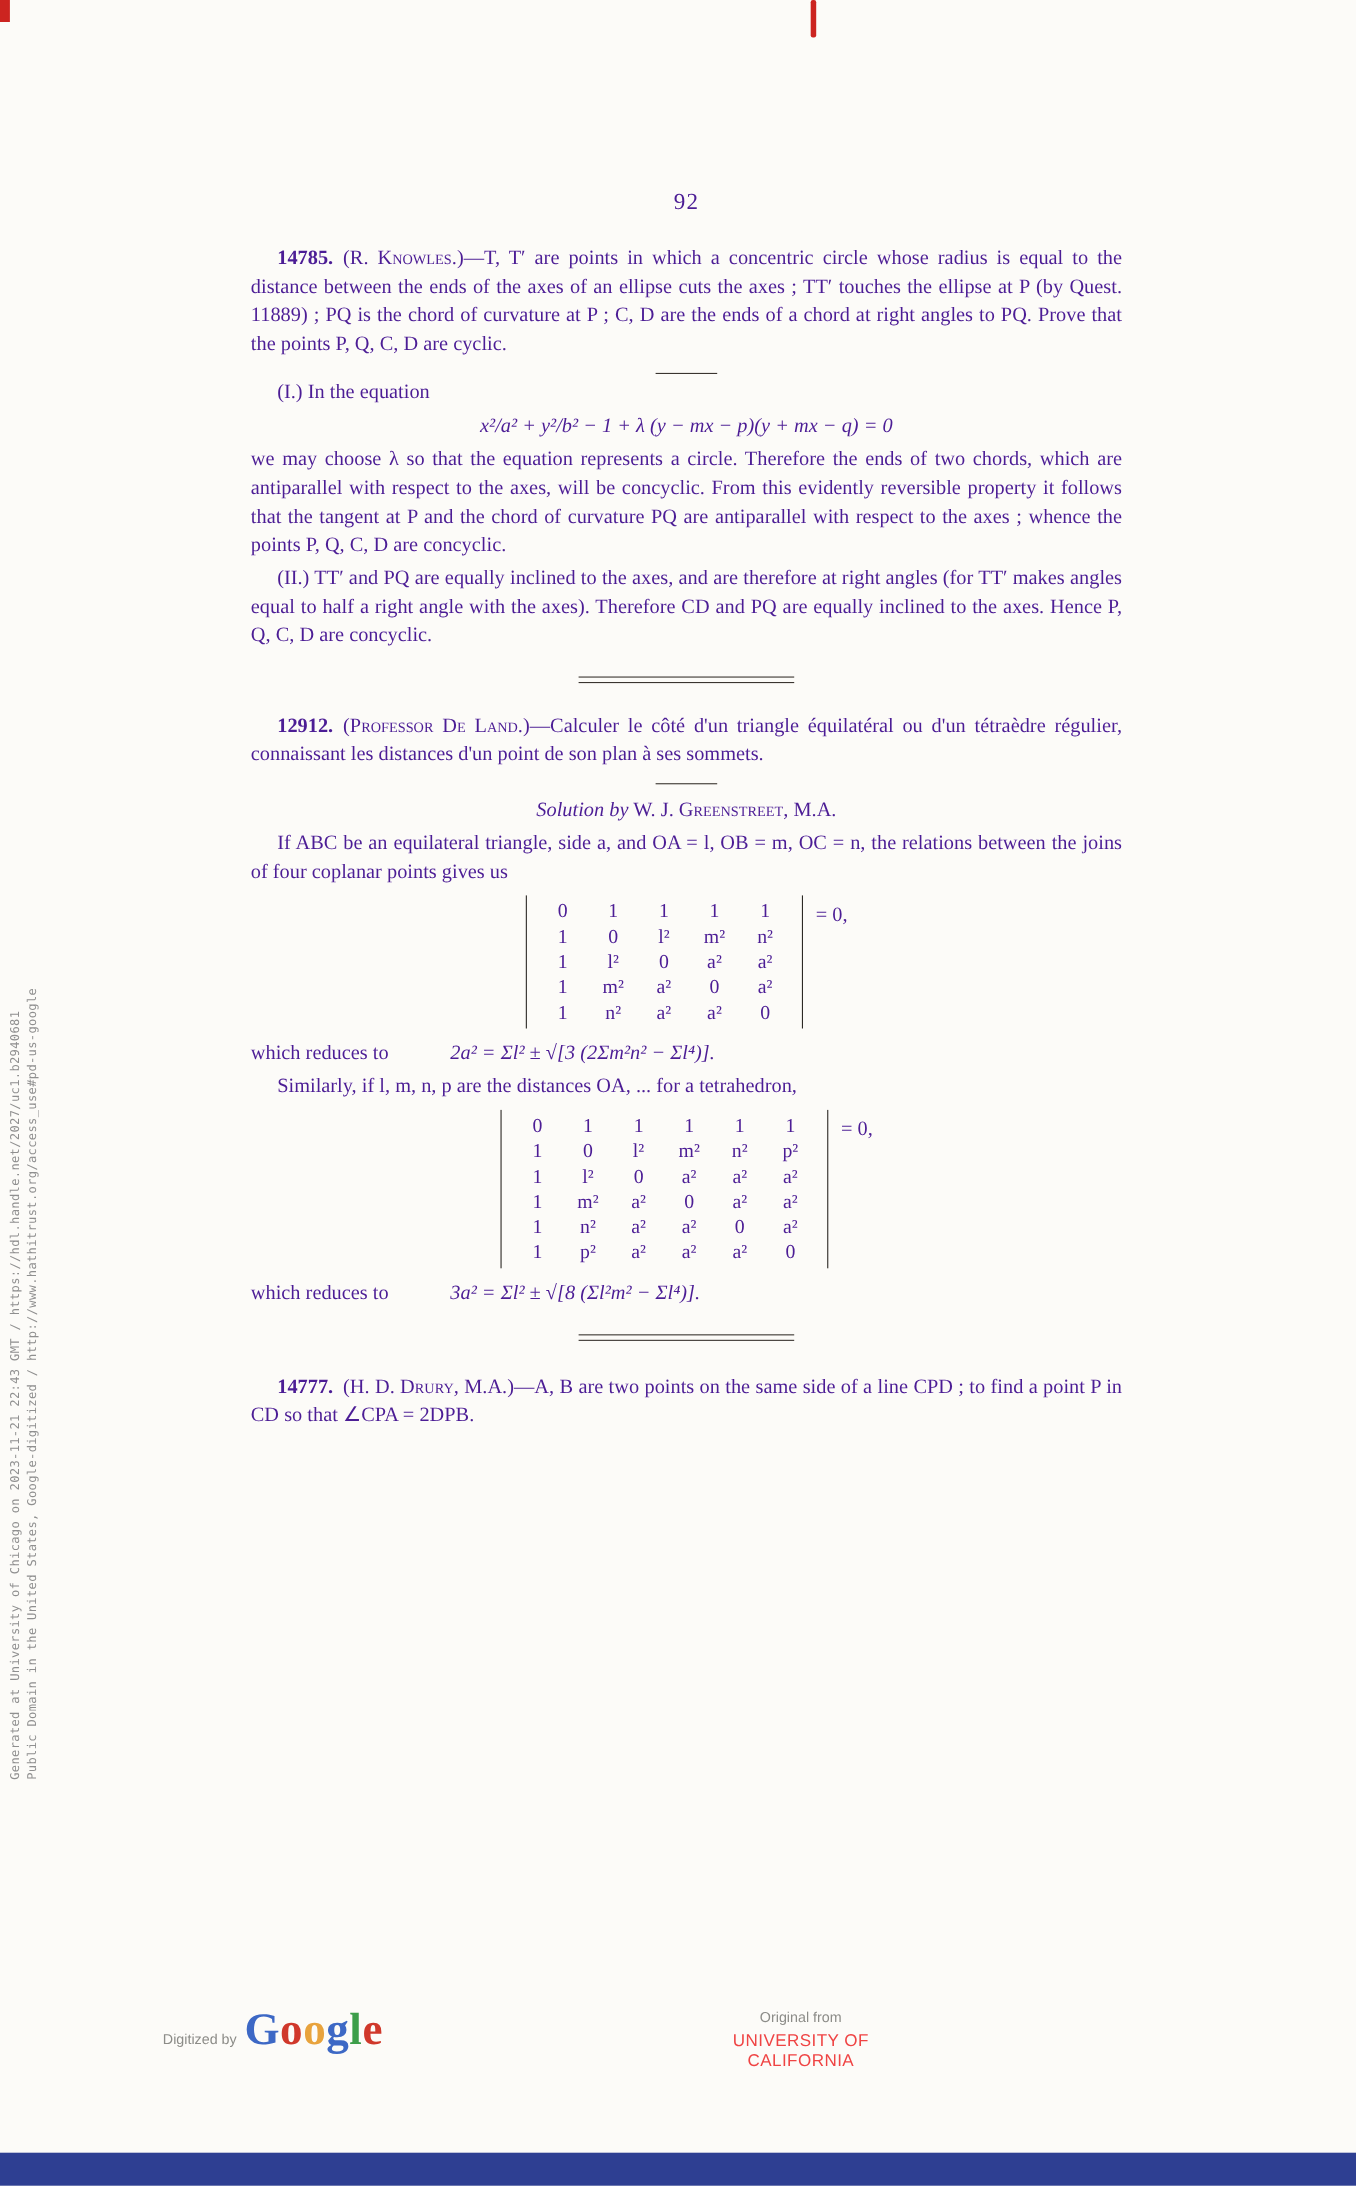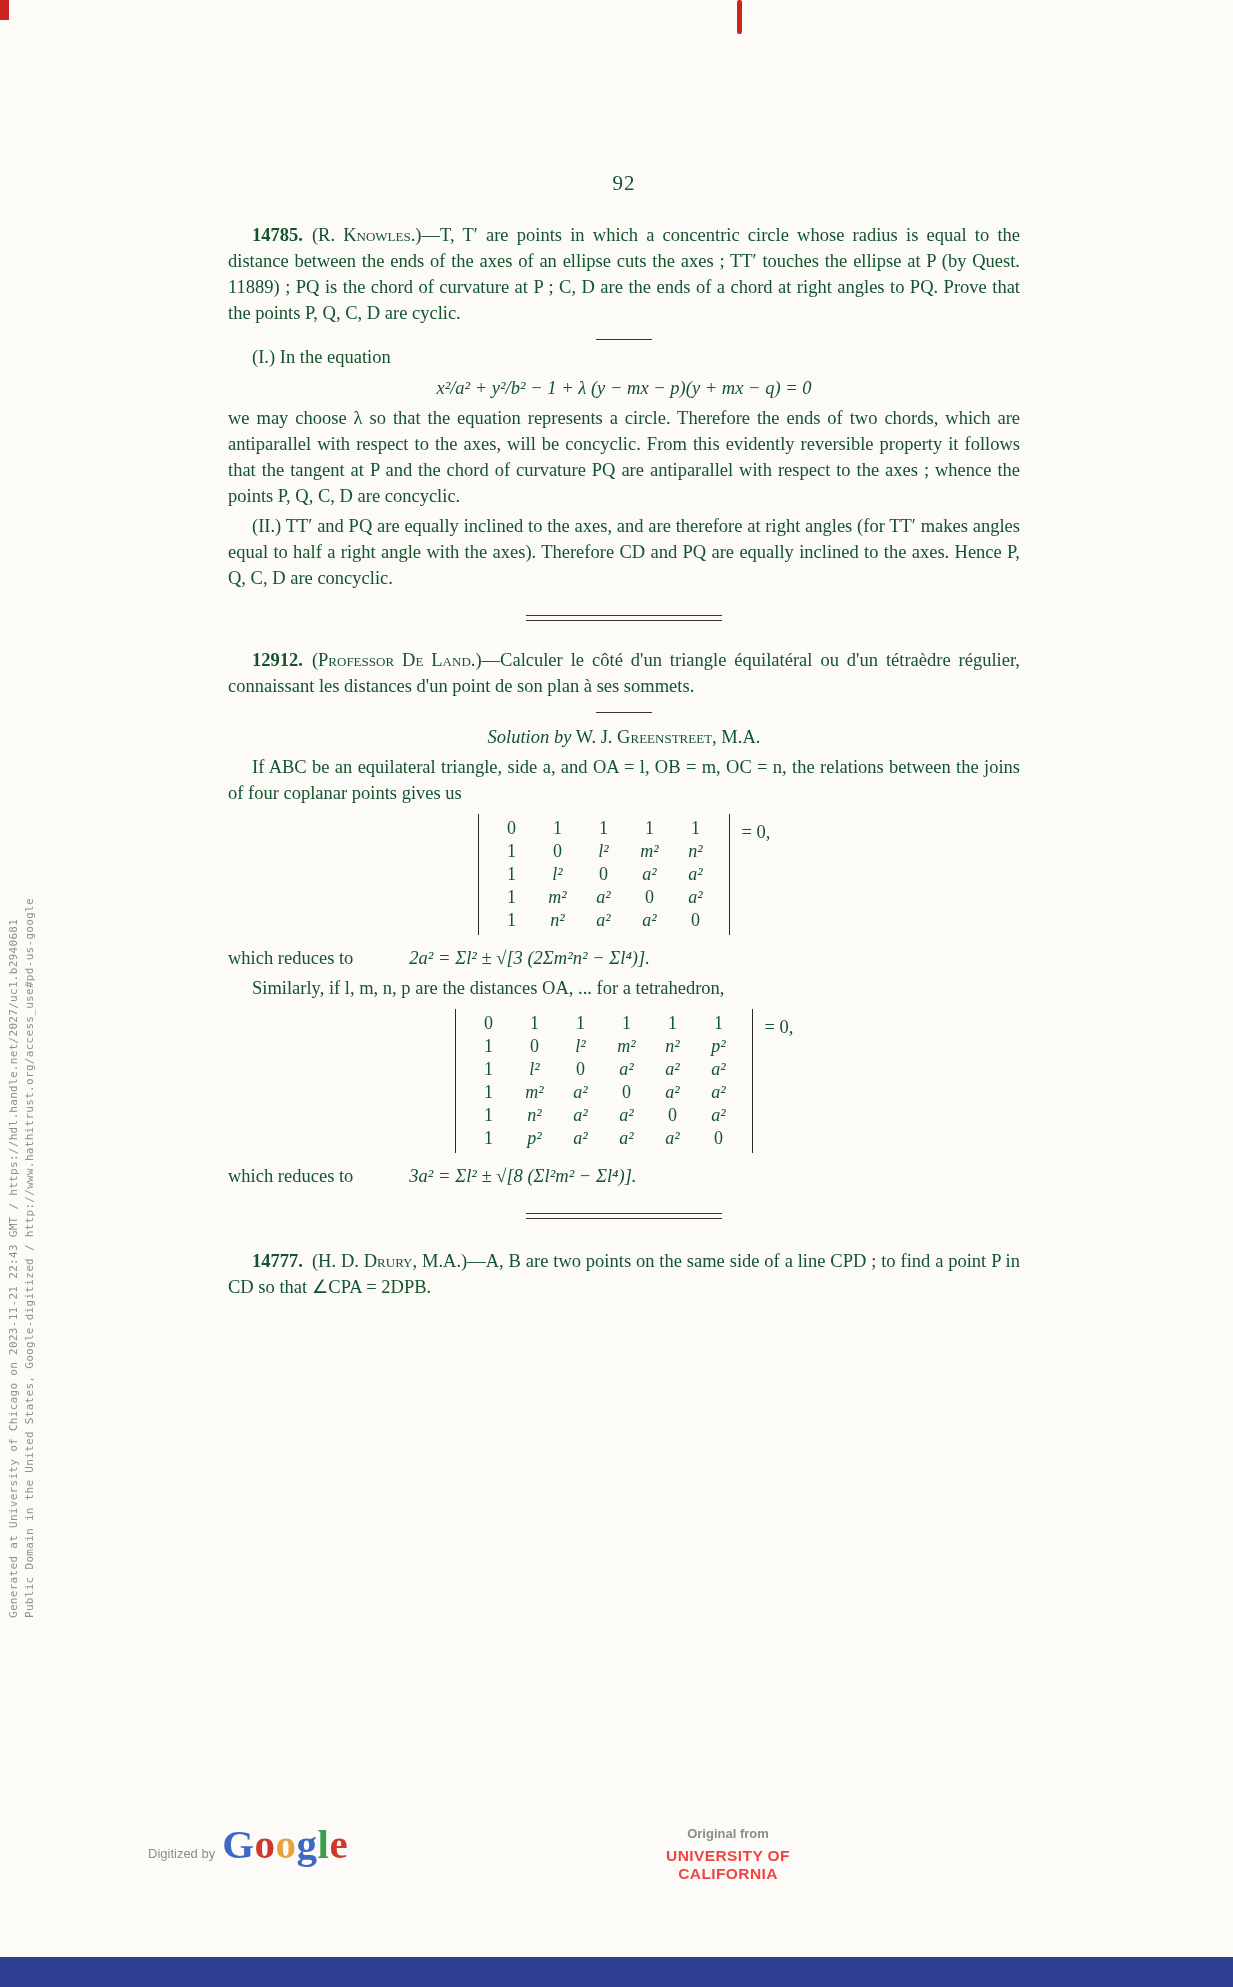--- a/index.html
+++ b/index.html
@@ -2,21 +2,21 @@
 <html><head>
 <meta charset="utf-8">
 <style>
   html,body { margin:0; padding:0; }
   body { width:1233px; height:1987px; background:#fbfaf7; overflow:hidden; }
   .scan { position:relative; width:1233px; height:1987px; background:#fcfbf8; }
 
   
   .content {
     position:absolute; left:228px; top:0; width:792px;
-    color:#14532d; font-family:"Liberation Serif", serif;
+    color:#4c1d95; font-family:"Liberation Serif", serif;
     font-size:18.5px; line-height:26px; text-align:justify;
   }
   .page-num { margin-top:170px; text-align:center; font-size:21px; letter-spacing:1px; }
   p { margin:0; }
   .stmt { margin-top:26px; text-indent:24px; }
   .pnum { font-weight:bold; margin-right:9px; }
   .sc { font-variant:small-caps; }
   .it { font-style:italic; }
   .center { text-align:center; }
   .head { margin-top:11px; }
@@ -24,41 +24,41 @@
   .ind { text-indent:24px; }
   p.eqline { margin-top:5px; text-align:center; font-style:italic; }
   .rule-short { width:56px; border-top:1.5px solid #3a3530; margin:13px auto 0; }
   .rule-double { width:196px; height:4px; border-top:1.5px solid #3a3530; border-bottom:1.5px solid #3a3530; margin:24px auto 0; }
 
   
   .det-wrap { display:flex; justify-content:center; align-items:flex-start; margin-top:8px; }
   .det { border-left:1.5px solid #2c2925; border-right:1.5px solid #2c2925; padding:3px 10px; }
   .det-row { display:flex; }
   .det-cell { width:46px; text-align:center; line-height:23px; font-size:18px; }
-  .math-var { font-style:italic; }
+  .math-var { }
   .det-rhs { margin:5px 0 0 12px; }
 
   .reduce { margin-top:10px; text-align:left; }
   .reduce .formula { margin-left:56px; font-style:italic; }
   .last { margin-top:29px; }
 
   
   .sidebar {
     position:absolute; left:6px; top:1618px; width:838px;
     transform:rotate(-90deg); transform-origin:0 0;
     font-family:"DejaVu Sans Mono", monospace; font-size:11px; line-height:16px;
     color:#8f8f8f; white-space:nowrap; letter-spacing:0.3px;
   }
 
   
   .footer-left { position:absolute; left:148px; top:1820px; display:flex; align-items:baseline; }
   .dig-label { font-family:"Liberation Sans", sans-serif; font-size:13px; color:#8c8c88; margin-right:7px; }
   .google-logo { font-family:"Liberation Serif", serif; font-size:41px; font-weight:bold; letter-spacing:0.5px; }
   .footer-right { position:absolute; left:616px; top:1826px; width:224px; text-align:center;
-    font-family:"Liberation Sans", sans-serif; color:#8c8c88;font-weight:bold; }
+    font-family:"Liberation Sans", sans-serif; color:#8c8c88; }
   .orig-label { font-size:13px; }
   .institution { font-size:15.5px; margin-top:6px; color:#ef4444; letter-spacing:0.4px; }
 
   
   .bottom-bar { position:absolute; left:0; bottom:0; width:100%; height:30px; }
   .red-mark { position:absolute; }
   .red-mark.corner { left:0; top:0; width:9px; height:20px; }
   .red-mark.stroke { left:737px; top:0; width:5px; height:34px; border-radius:2px; }
 </style>
 </head>

